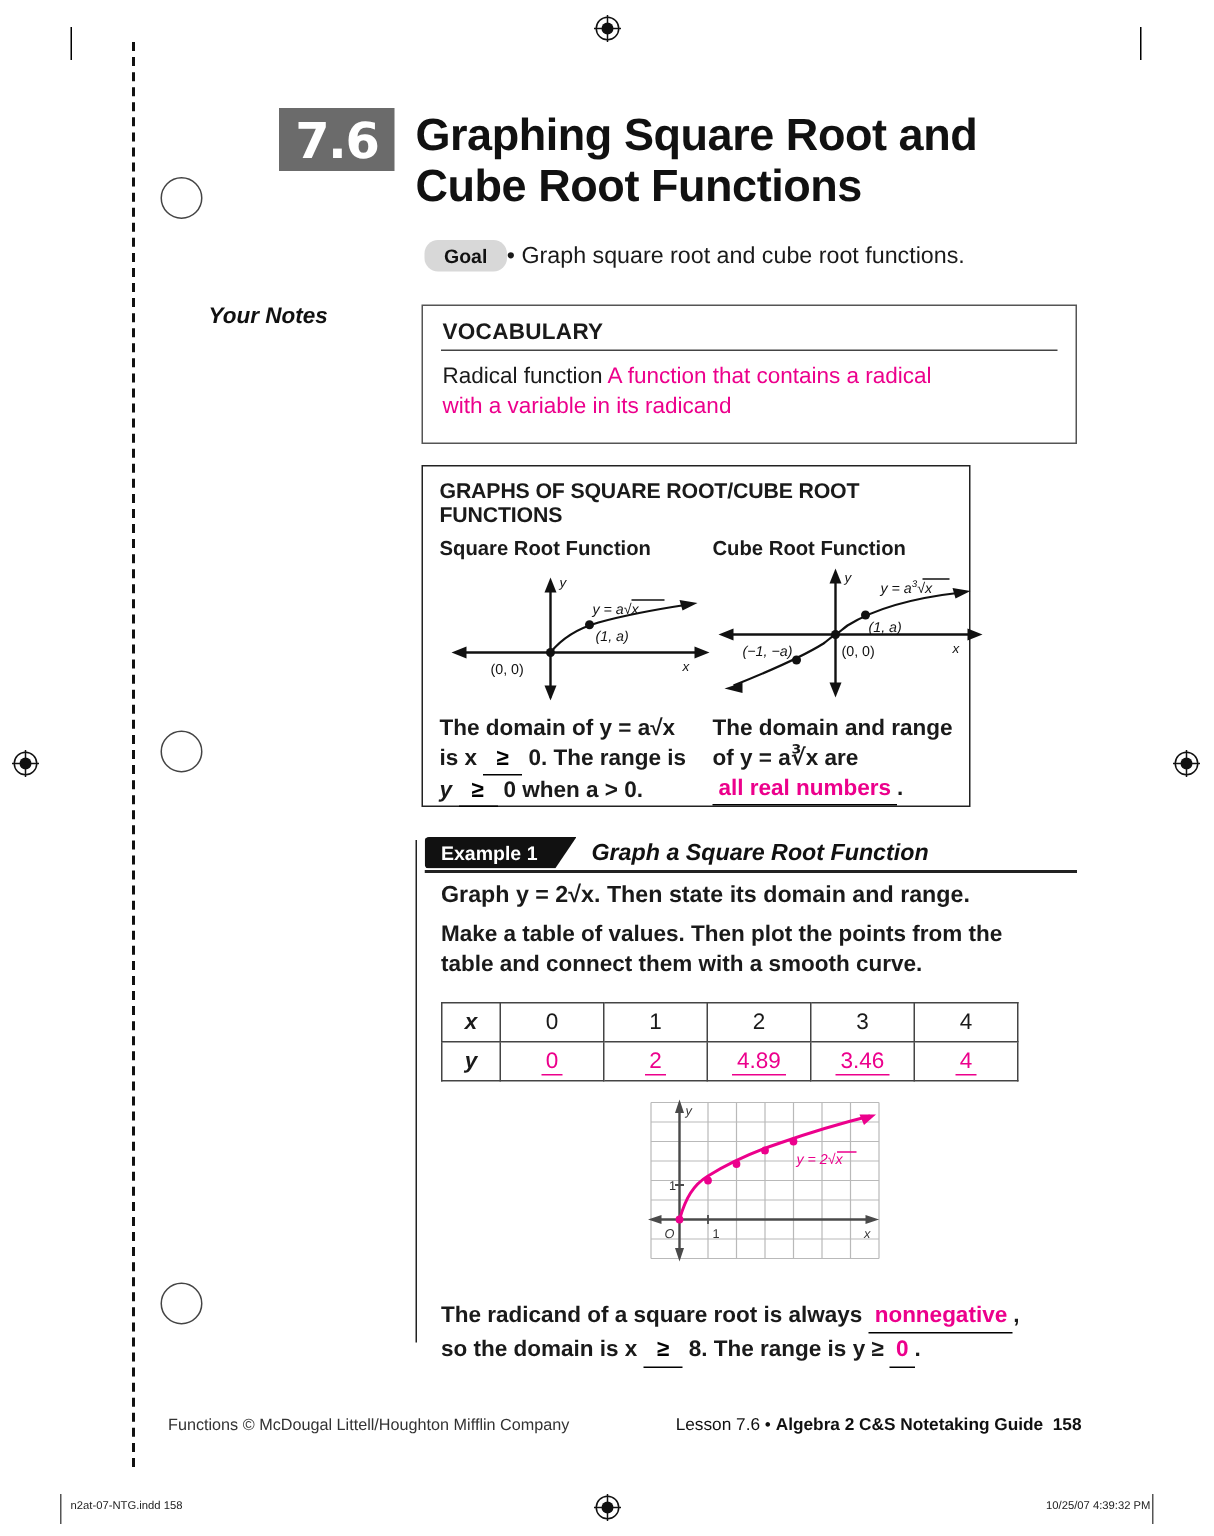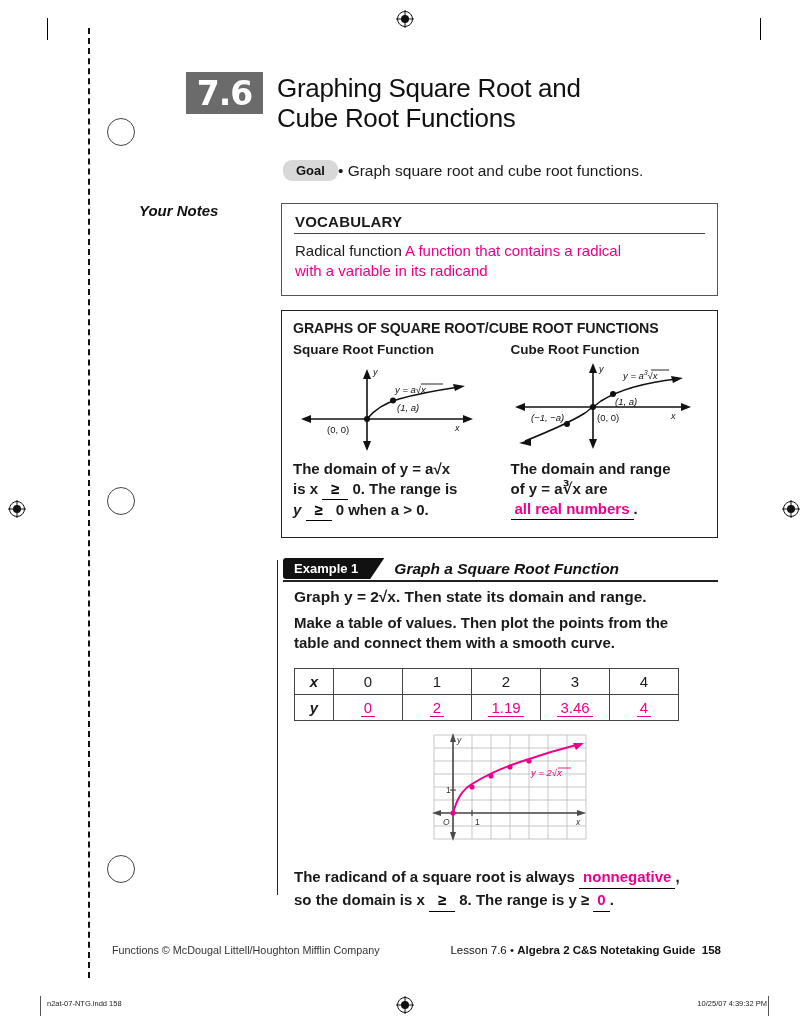--- a/index.html
+++ b/index.html
@@ -18,42 +18,42 @@
         border-left:2px dashed #111;}
   .hole{position:absolute;width:26px;height:26px;border:1.6px solid #444;
         border-radius:50%;background:#fff;}
 
   
   .chapnum{position:absolute;left:186px;top:72px;width:77px;height:42px;
            background:#6b6b6b;color:#fff;font-weight:bold;font-size:33px;
            letter-spacing:-1px;display:flex;align-items:center;
            justify-content:center;font-family:"DejaVu Sans",sans-serif;}
   .title{position:absolute;left:277px;top:74px;width:450px;
-         font-size:26px;font-weight:normal;line-height:1.14;
+         font-size:30px;font-weight:bold;line-height:1.14;
          letter-spacing:-.3px;color:#111;}
 
   .goalrow{position:absolute;left:283px;top:160px;display:flex;
            align-items:center;gap:0;}
   .goalbadge{background:#d8d8d8;color:#111;font-weight:bold;font-size:13px;
              padding:3px 13px;border-radius:9px;}
   .goaltext{font-size:15.5px;color:#1a1a1a;}
 
   .yournotes{position:absolute;left:139px;top:202px;font-size:15px;
              font-weight:bold;font-style:italic;color:#111;}
 
   
   .vocabbox{position:absolute;left:281px;top:203px;width:437px;height:93px;
             border:1.4px solid #555;box-sizing:border-box;background:#fff;}
   .vocabttl{font-size:15px;font-weight:bold;letter-spacing:.2px;
             margin:9px 0 0 13px;}
   .vocabrule{height:1.2px;background:#444;margin:3px 12px 0 12px;}
   .vocabbody{margin:7px 13px 0 13px;font-size:15px;line-height:1.32;}
   .hand{color:#ec008c;}
 
-  .graphsbox{position:absolute;left:281px;top:310px;width:437px;height:228px;
+  .graphsbox{position:absolute;left:281px;top:310px;width:366px;height:228px;
              border:1.6px solid #222;box-sizing:border-box;background:#fff;}
   .gbttl{font-size:14.2px;font-weight:bold;margin:9px 0 0 11px;
          letter-spacing:-.1px;}
   .gcols{display:flex;margin-top:6px;}
   .gcol{width:50%;padding:0 0 0 11px;box-sizing:border-box;}
   .gsub{font-size:13.5px;font-weight:bold;margin-bottom:2px;}
   .gcap{font-size:15px;line-height:1.33;font-weight:bold;margin-top:4px;}
   .blank{display:inline-block;min-width:26px;text-align:center;
          border-bottom:1.4px solid #000;color:#000;}
   .blankpink{display:inline-block;text-align:center;
@@ -258,21 +258,21 @@
       <td>0</td>
       <td>1</td>
       <td>2</td>
       <td>3</td>
       <td>4</td>
     </tr>
     <tr>
       <td class="hd">y</td>
       <td class="ans"><span>0</span></td>
       <td class="ans"><span>2</span></td>
-      <td class="ans"><span>1.19</span></td>
+      <td class="ans"><span>4.89</span></td>
       <td class="ans"><span>3.46</span></td>
       <td class="ans"><span>4</span></td>
     </tr>
   </tbody>
     </table>
 
   <div class="plot">
     <svg width="160" height="112" viewBox="0 0 160 112">
       <g stroke="#b9b9b9" stroke-width="0.8">
         <line x1="4" y1="4" x2="156" y2="4"></line>

